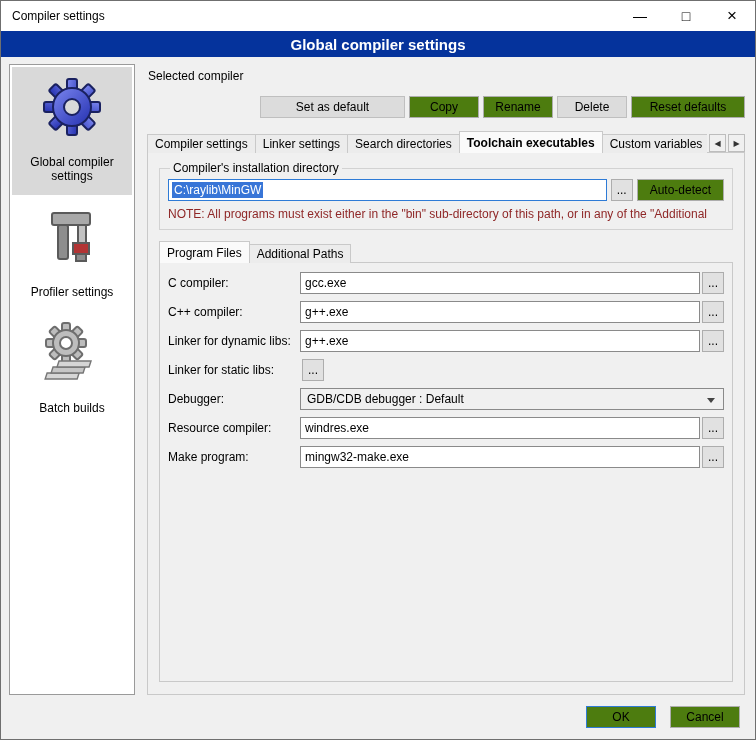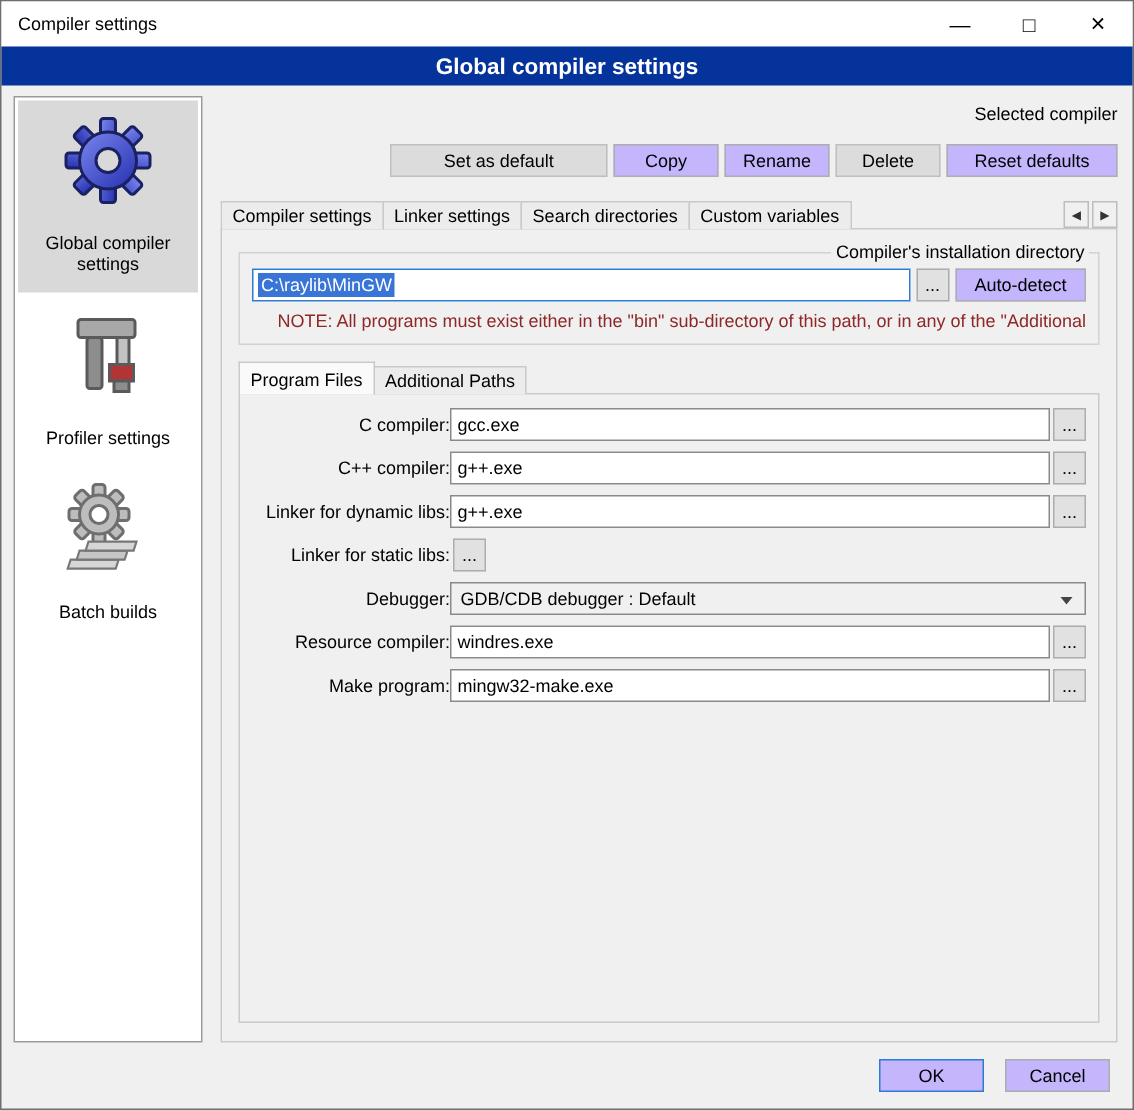--- a/index.html
+++ b/index.html
@@ -10,26 +10,26 @@
   .title-text{padding-left:11px;font-size:12px;}
   .caption-buttons{margin-left:auto;display:flex;height:100%;}
   .cap-btn{width:46px;height:100%;display:flex;align-items:center;justify-content:center;font-size:14px;cursor:default;}
   .header{height:26px;background:#05339c;color:#fff;font-weight:bold;font-size:15px;display:flex;align-items:center;justify-content:center;flex:none;}
   .content{flex:1;display:flex;padding:7px 10px 0 8px;gap:12px;min-height:0;}
   .sidebar{width:126px;flex:none;background:#fff;border:1px solid #9a9a9a;display:flex;flex-direction:column;padding:2px;overflow:hidden;}
   .side-item{display:flex;flex-direction:column;align-items:center;padding:8px 2px 12px;margin-bottom:2px;}
   .side-item.selected{background:#d9d9d9;}
   .side-icon{width:64px;height:64px;flex:none;}
   .side-label{margin-top:16px;text-align:center;line-height:14px;}
-  .main{flex:1;display:flex;flex-direction:column;min-width:0;text-align:right;}
+  .main{flex:1;display:flex;flex-direction:column;min-width:0;}
   .field-caption{margin:5px 0 4px 1px;}
   .combo{height:22px;border:1px solid #7a7a7a;background:#fff;display:flex;align-items:center;padding:0 24px 0 6px;position:relative;}
   .combo .arrow{position:absolute;right:8px;top:9px;width:0;height:0;border-left:4px solid transparent;border-right:4px solid transparent;border-top:5px solid #444;}
   .btn-row{display:flex;justify-content:flex-end;gap:4px;margin-top:9px;}
-  .btn{height:22px;background:#c4b5fd;border:1px solid #adadad;display:flex;align-items:center;justify-content:center;padding:0 10px;white-space:nowrap;cursor:default;}
+  .btn{height:22px;background:#4d7c0f;border:1px solid #adadad;display:flex;align-items:center;justify-content:center;padding:0 10px;white-space:nowrap;cursor:default;}
   .btn.disabled{background:#dcdcdc;border-color:#bfbfbf;color:#000000;}
   .w-setdefault{width:145px;} .w-std{width:70px;} .w-reset{width:114px;}
   .tabstrip{display:flex;align-items:flex-end;margin-top:13px;position:relative;z-index:2;height:22px;flex:none;}
   .tabs{display:flex;align-items:flex-end;flex:1;min-width:0;overflow:hidden;height:22px;margin-right:2px;}
   .tab{height:19px;background:#ececec;border:1px solid #c9c9c9;border-bottom:none;padding:0 7px;display:flex;align-items:center;white-space:nowrap;margin-right:-1px;flex:none;}
   .tab.active{height:22px;background:#fafafa;position:relative;z-index:3;font-weight:bold;}
   .subtabstrip .tab.active{font-weight:normal;}
   .tab-arrows{display:flex;gap:2px;flex:none;align-self:flex-end;margin-bottom:1px;}
   .tab-arrow{width:17px;height:18px;background:#f0f0f0;border:1px solid #bdbdbd;display:flex;align-items:center;justify-content:center;font-size:8px;color:#333;}
   .panel{flex:1;border:1px solid #c9c9c9;background:#f0f0f0;margin-top:-1px;padding:8px 11px 12px;display:flex;flex-direction:column;min-height:0;position:relative;z-index:1;}
@@ -147,20 +147,21 @@
         <div class="btn w-std">Rename</div>
         <div class="btn disabled w-std">Delete</div>
         <div class="btn w-reset">Reset defaults</div>
       </div>
 
       <div class="tabstrip">
         <div class="tabs">
           <div class="tab">Compiler settings</div>
           <div class="tab">Linker settings</div>
           <div class="tab">Search directories</div>
+          <div class="tab active">Toolchain executables</div>
           <div class="tab">Custom variables</div>
 
         </div>
         <div class="tab-arrows">
           <div class="tab-arrow">
             <span>◀</span>
           </div>
           <div class="tab-arrow">
             <span>▶</span>
           </div>

